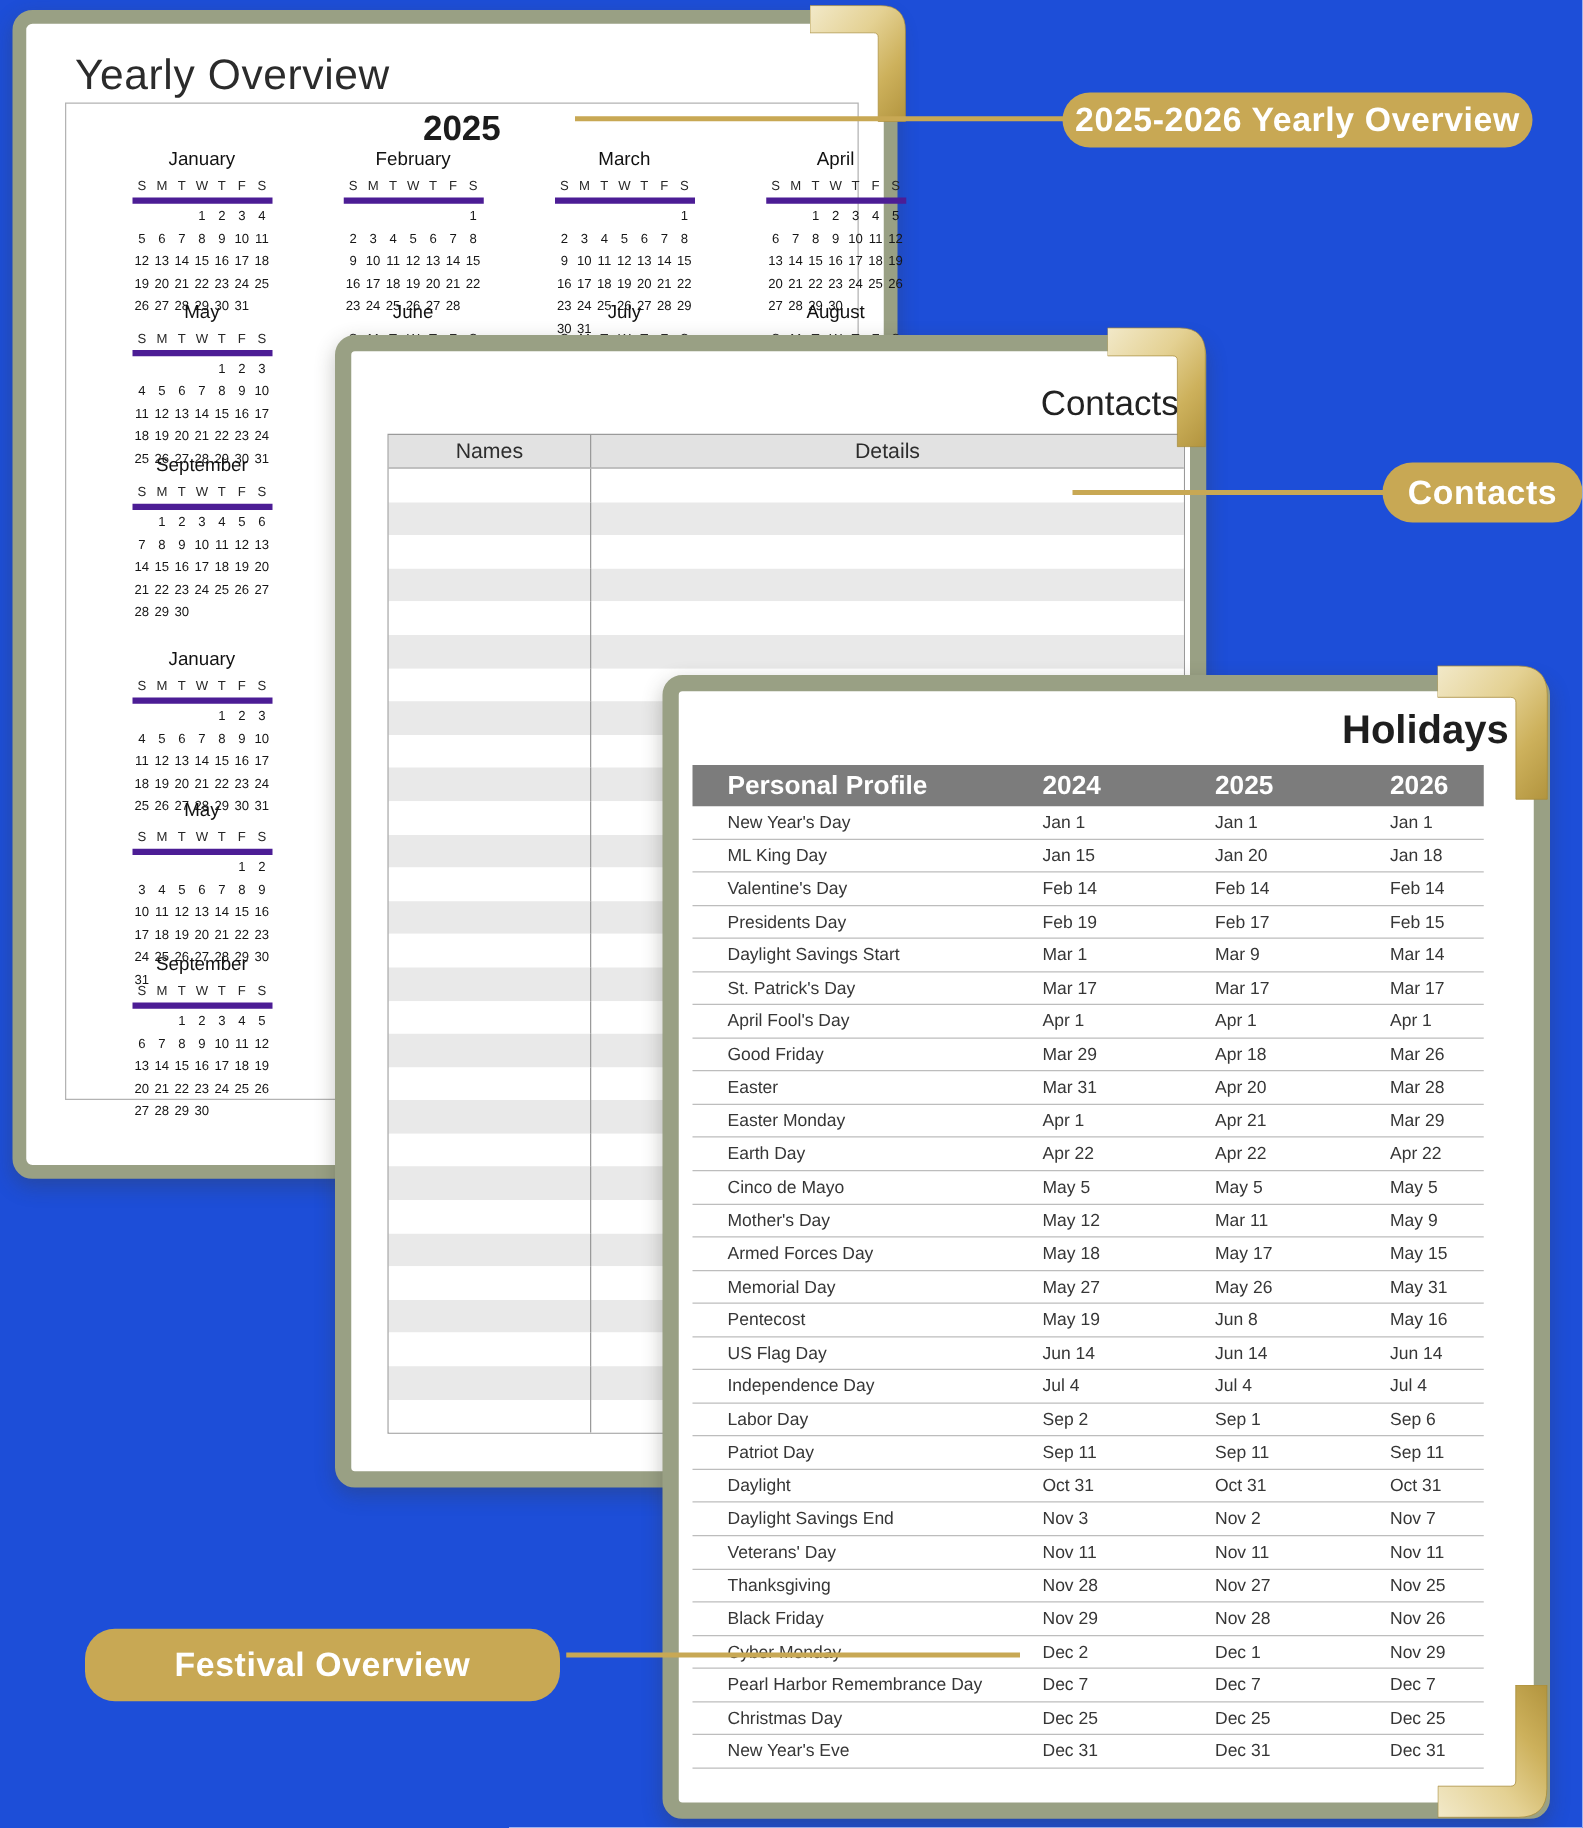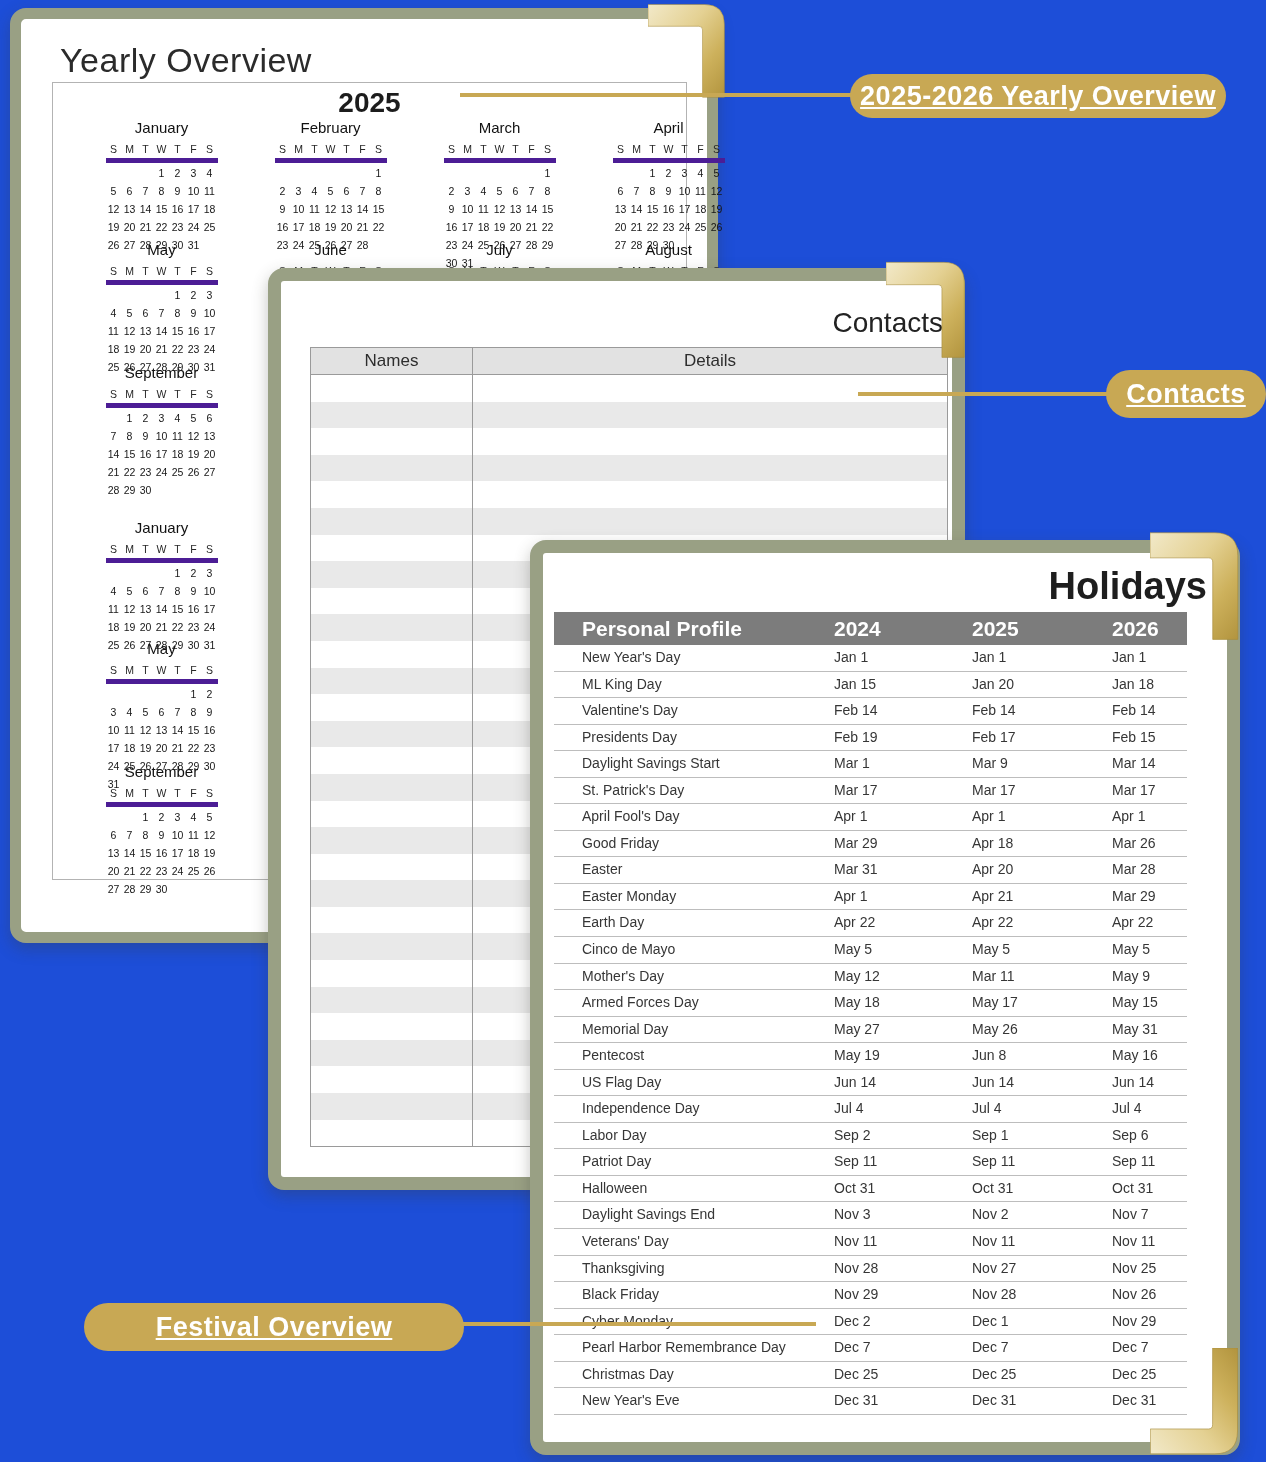--- a/index.html
+++ b/index.html
@@ -31,36 +31,36 @@
   .c-title{position:absolute;right:9px;top:26px;font-size:28px;color:#222;}
   .ct{position:absolute;left:29px;top:66px;width:636px;border:1px solid #9a9a9a;}
   .ct-header{display:grid;grid-template-columns:162px 1fr;height:26px;line-height:26px;
              background:#e2e2e2;border-bottom:1px solid #9a9a9a;font-size:17px;color:#2d2d2d;text-align:center;}
   .ct-header .cell1{border-right:1px solid #9a9a9a;}
   .ct-row{display:grid;grid-template-columns:162px 1fr;height:26.6px;background:#ffffff;}
   .ct-row:nth-child(even){background:#e9e9e9;}
   .ct-row .cell1{border-right:1px solid #9a9a9a;}
 
   
-  .h-title{position:absolute;right:20px;top:12px;font-size:38px;font-weight:bold;color:#1e1e1e;}
+  .h-title{position:absolute;right:20px;top:12px;font-size:32px;font-weight:bold;color:#1e1e1e;}
   .ht{position:absolute;left:11px;top:59px;width:633px;}
   .h-header{display:grid;grid-template-columns:280px 138px 140px 75px;height:33px;line-height:33px;
             background:#7c7c7c;color:#ffffff;font-weight:bold;font-size:21px;}
   .h-header .hname{padding-left:28px;}
   .h-row{display:grid;grid-template-columns:280px 138px 140px 75px;height:25.55px;line-height:25.5px;
          border-bottom:1px solid #bdbdbd;font-size:14px;color:#363636;}
   .h-row .hname{padding-left:28px;}
 
   
   .badge{position:absolute;background:#c8a854;border-radius:24px;color:#ffffff;font-weight:bold;
          font-size:27px;text-align:center;z-index:7;display:flex;align-items:center;justify-content:center;
-         letter-spacing:.5px;text-decoration:underline;}
+         letter-spacing:.5px;}
   .badge-yearly  {left:850px;top:74px;  width:376px;height:44px;}
   .badge-contacts{left:1106px;top:370px;width:160px;height:48px;}
-  .badge-festival{left:84px; top:1303px;width:380px;height:48px;}
+  .badge-festival{left:68px; top:1303px;width:380px;height:58px;}
   .gold-line{position:absolute;height:4px;background:#c8a854;z-index:7;}
   .line-yearly  {left:460px;top:93px;  width:392px;}
   .line-contacts{left:858px;top:392px; width:250px;}
   .line-festival{left:453px;top:1322px;width:363px;}
 
   
   .corner{position:absolute;}
   .corner.z2{z-index:2}.corner.z4{z-index:4}.corner.z6{z-index:6}
   .flipv{transform:scaleY(-1);}
 </style>
@@ -507,21 +507,21 @@
             <div>Sep 1</div>
             <div>Sep 6</div>
           </div>
           <div class="h-row">
             <div class="hname">Patriot Day</div>
             <div>Sep 11</div>
             <div>Sep 11</div>
             <div>Sep 11</div>
           </div>
           <div class="h-row">
-            <div class="hname">Halloween</div>
+            <div class="hname">Daylight</div>
             <div>Oct 31</div>
             <div>Oct 31</div>
             <div>Oct 31</div>
           </div>
           <div class="h-row">
             <div class="hname">Daylight Savings End</div>
             <div>Nov 3</div>
             <div>Nov 2</div>
             <div>Nov 7</div>
           </div>

